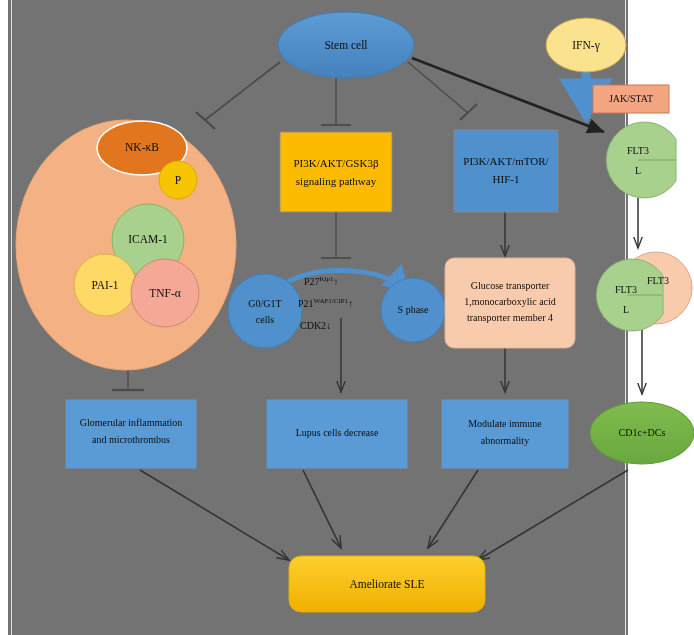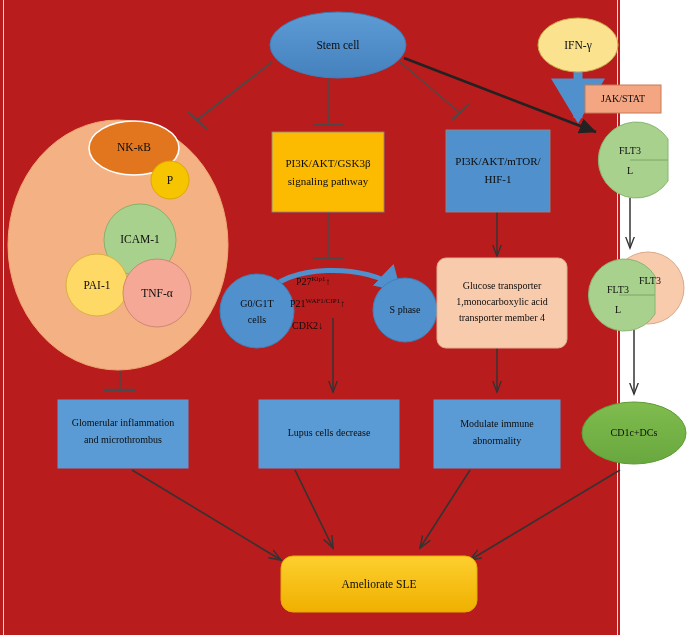--- a/index.html
+++ b/index.html
@@ -9,24 +9,24 @@
   }
   body {
     width: 694px;
     height: 635px;
     font-family: "Liberation Serif", "DejaVu Serif", serif;
     overflow: hidden;
     position: relative;
   }
   #figure-root {
     position: absolute;
-    left: 0; top: 0;
+    left: 8px; top: 0;
     width: 620px;
     height: 635px;
-    background: #b91c1c;
+    background: #737373;
   }
   
   .page-rule-left {
     position: absolute;
     left: 3px; top: 0;
     width: 1px; height: 635px;
     background: #dddddd;
   }
   .page-rule-right {
     position: absolute;

